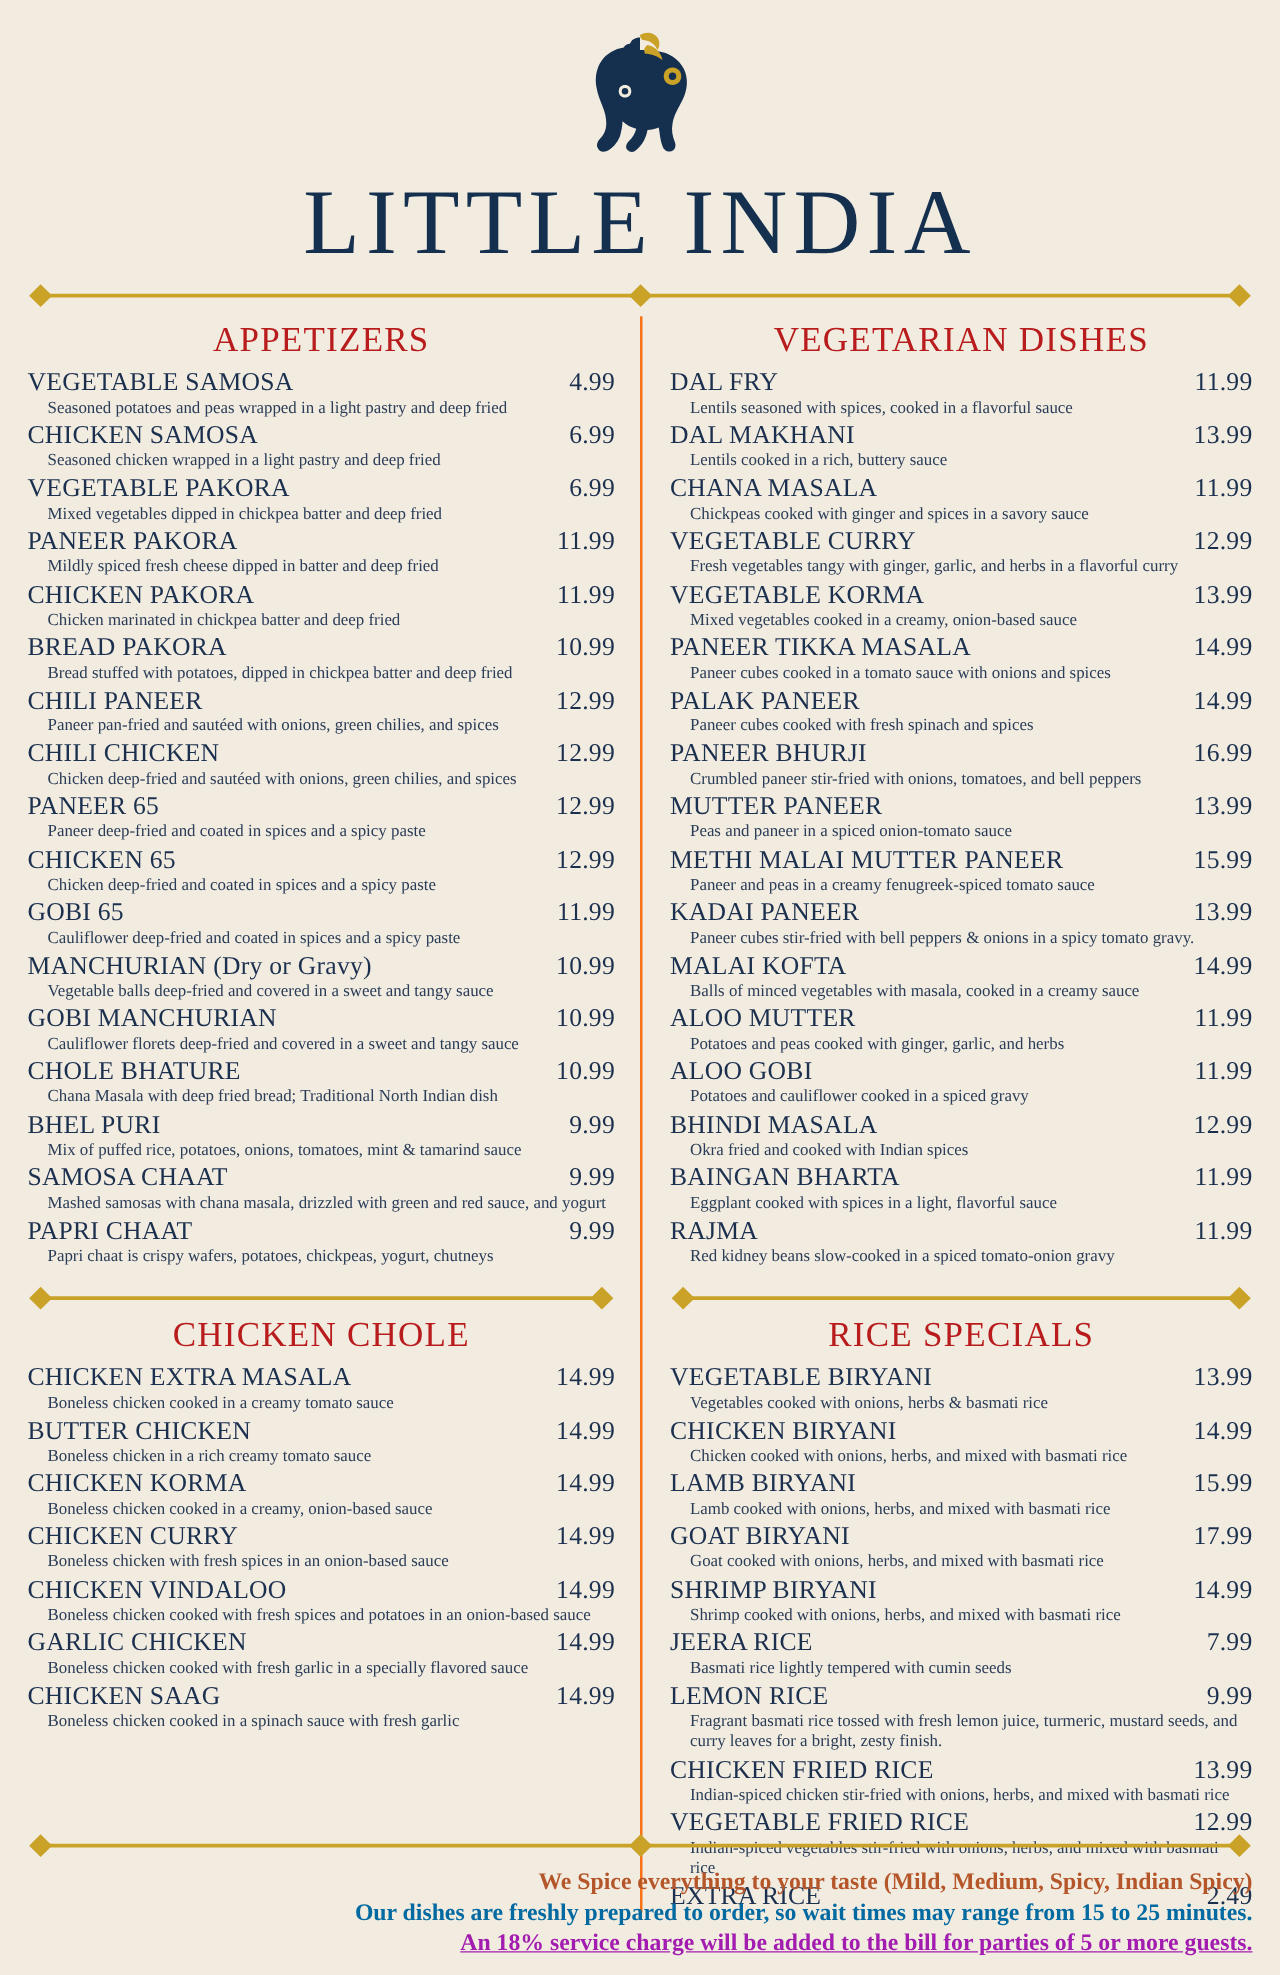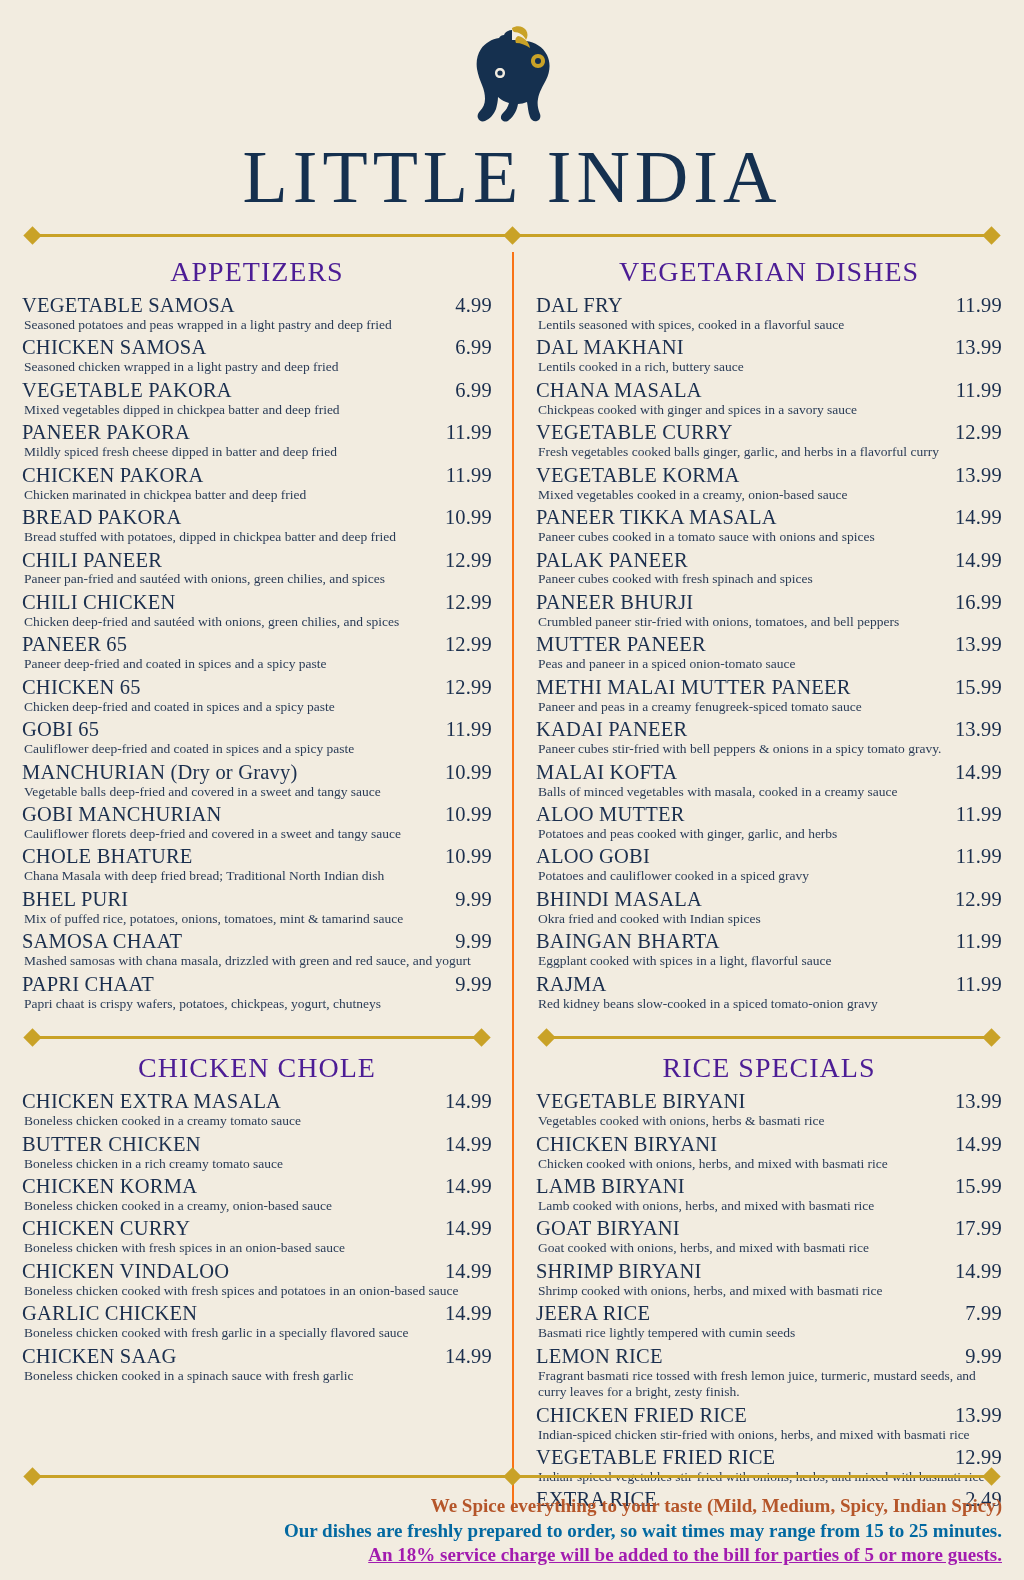--- a/index.html
+++ b/index.html
@@ -50,37 +50,37 @@
   
   .cols { display:flex; gap:0px; }
   .col { width:50%; }
   .col.left { padding-right:20px; }
   .col.right { padding-left:22px; border-left:2px solid #f97316; }
   .section-title {
     text-align:center;
     font-size:28px;
     letter-spacing:1px;
     margin:4px 0 6px 0;
-    color:#4c1d95;
+    color:#b91c1c;
   }
   .item { margin-bottom:1px; }
   .item-row {
     display:flex; align-items:baseline; justify-content:space-between;
     font-size:20.5px;
     line-height:1.12;
     letter-spacing:.2px;
     text-align:center;
   }
   .item-name { white-space:nowrap; }
   .item-price { white-space:nowrap; padding-left:8px; }
   .item-desc {
     font-size:13.5px;
     line-height:1.22;
     color:#2a3c57;
-    margin:0 0 3px 2px;
+    margin:0 0 3px 16px;
     padding-right:4px;
   }
   .sub-divider { margin:16px 0 6px 0; }
   .sub-divider .bar { left:14px; right:14px; }
   
   .footer {
     position:absolute;
     left:22px; right:22px; bottom:14px;
     text-align:right;
   }
@@ -345,21 +345,21 @@
               <span class="item-name">CHANA MASALA</span>
               <span class="item-price">11.99</span>
             </div>
             <div class="item-desc">Chickpeas cooked with ginger and spices in a savory sauce</div>
           </div>
         <div class="item">
             <div class="item-row">
               <span class="item-name">VEGETABLE CURRY</span>
               <span class="item-price">12.99</span>
             </div>
-            <div class="item-desc">Fresh vegetables cooked balls ginger, garlic, and herbs in a flavorful curry</div>
+            <div class="item-desc">Fresh vegetables tangy with ginger, garlic, and herbs in a flavorful curry</div>
           </div>
         <div class="item">
             <div class="item-row">
               <span class="item-name">VEGETABLE KORMA</span>
               <span class="item-price">13.99</span>
             </div>
             <div class="item-desc">Mixed vegetables cooked in a creamy, onion-based sauce</div>
           </div>
         <div class="item">
             <div class="item-row">

